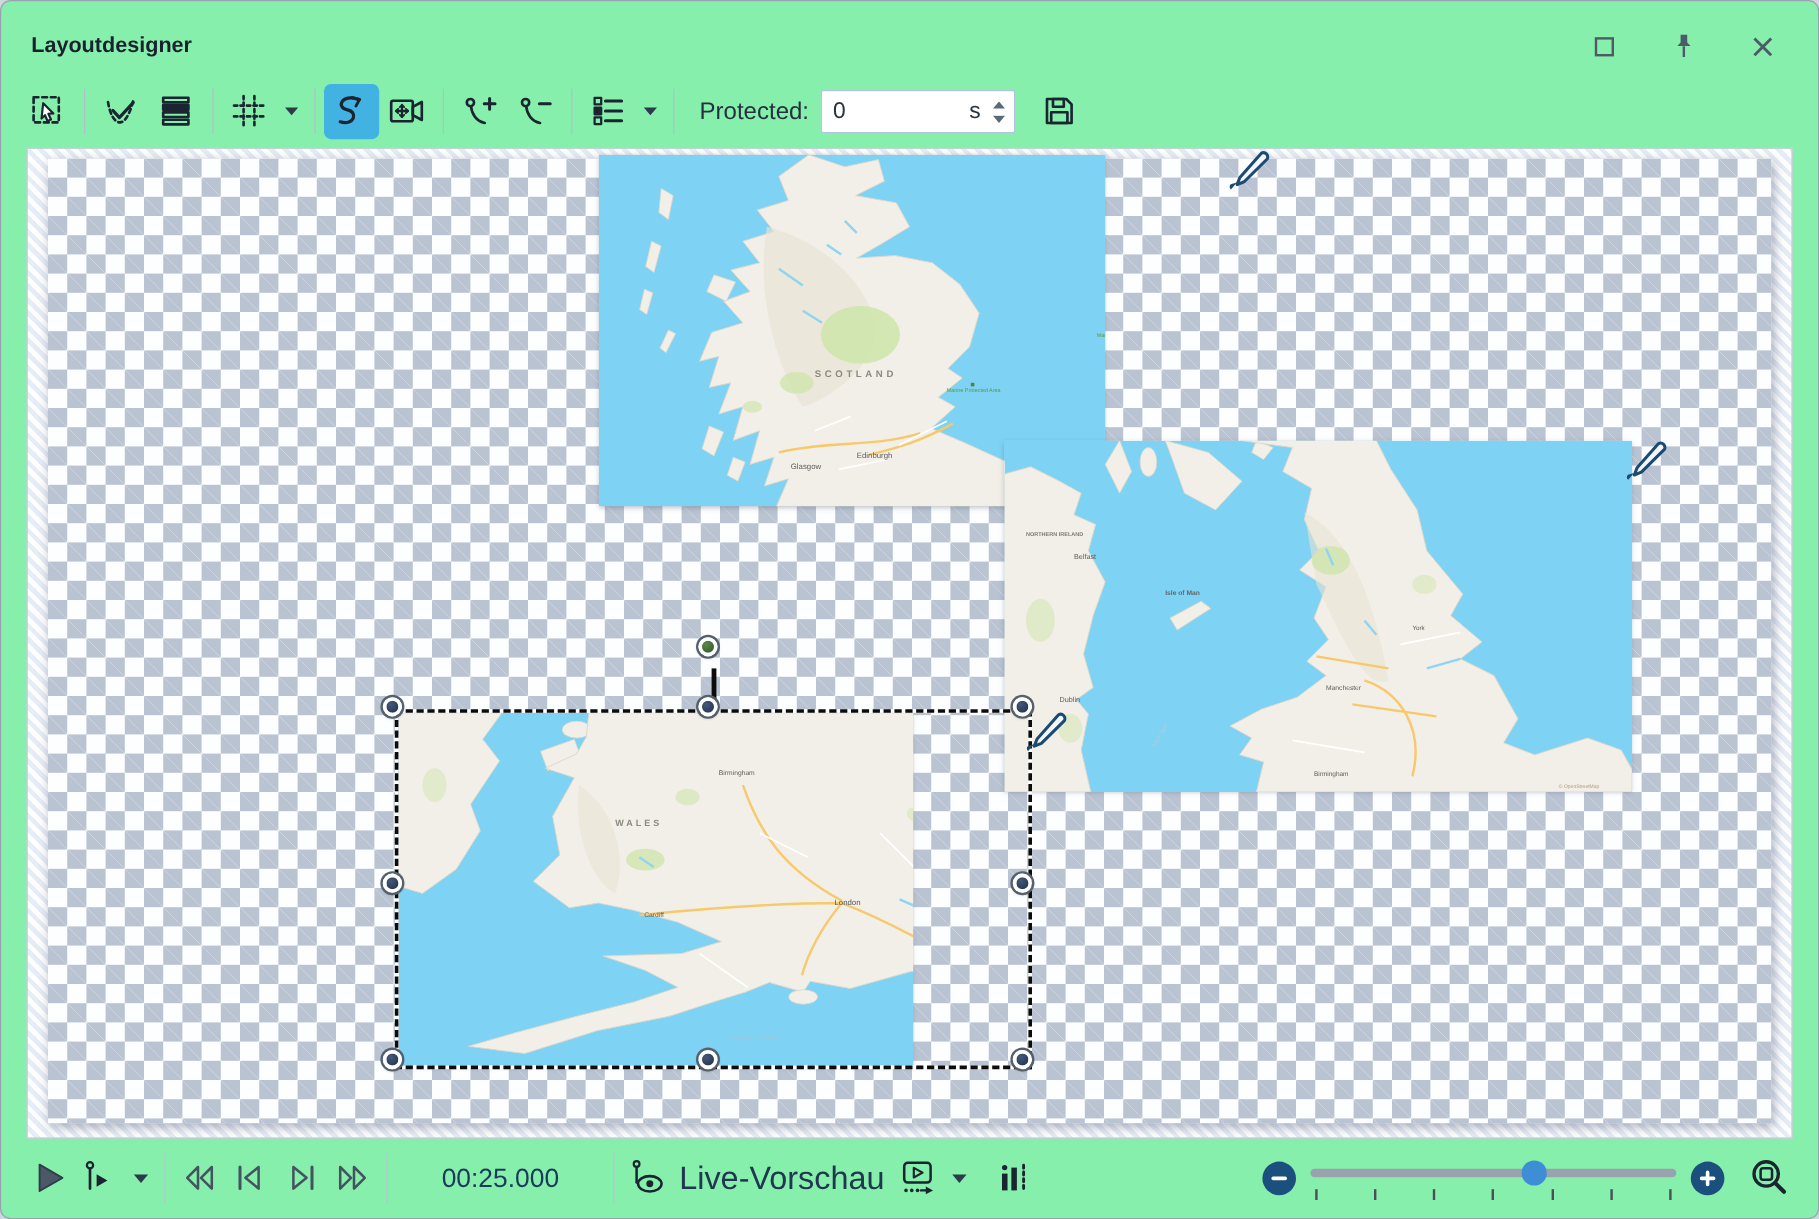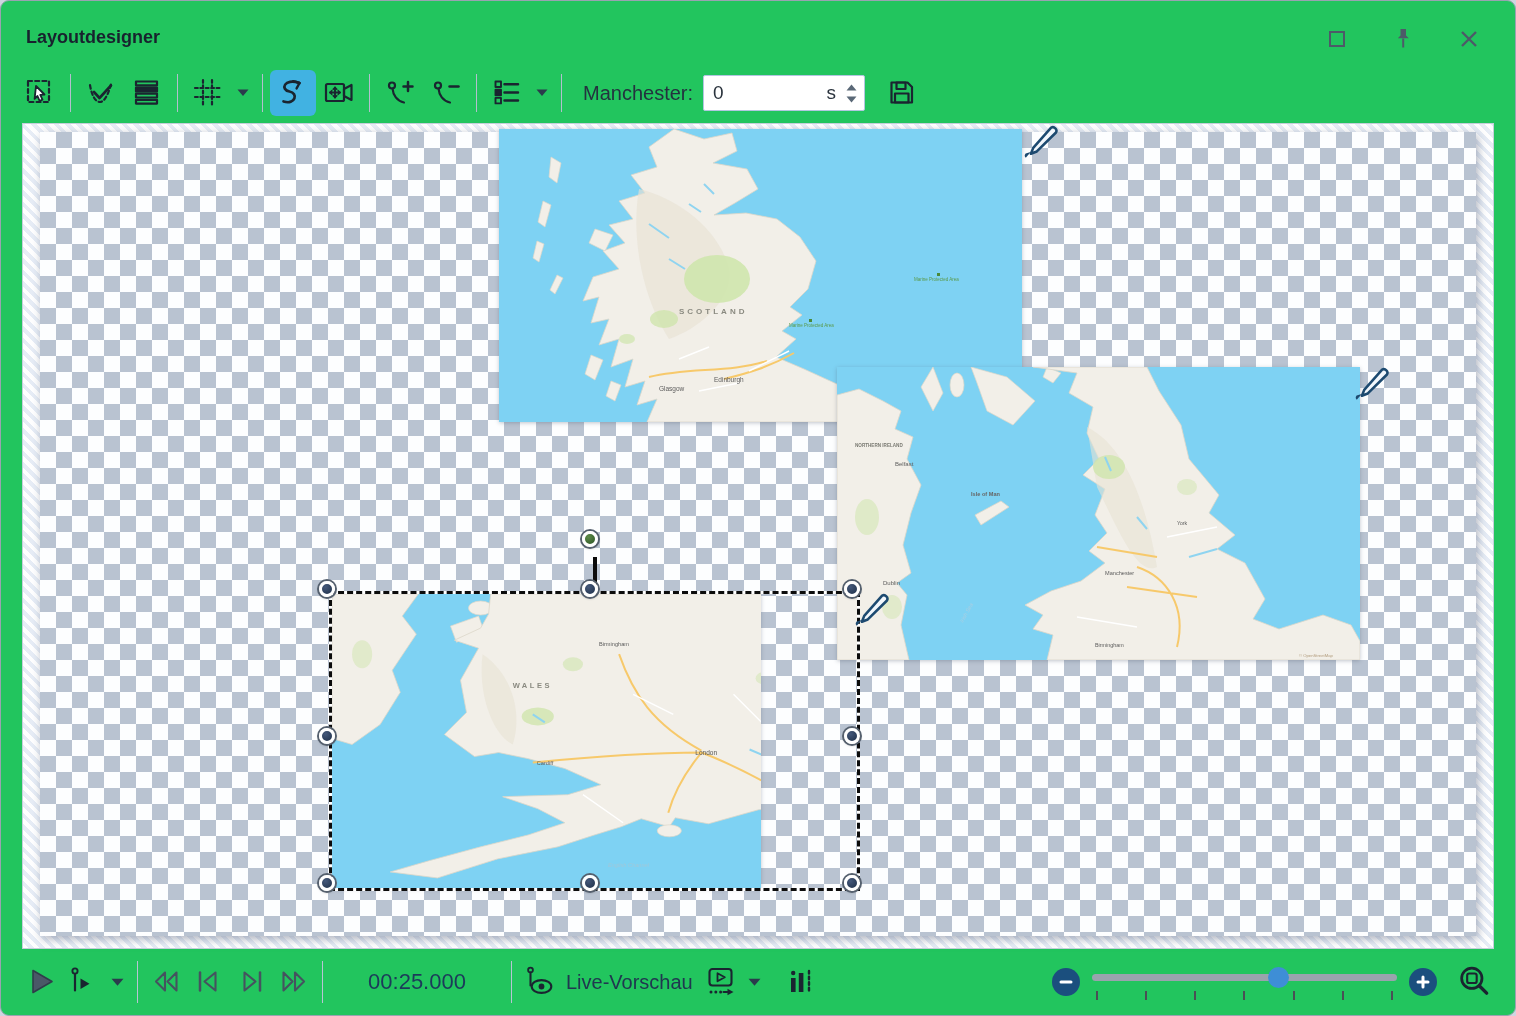--- a/index.html
+++ b/index.html
@@ -1,17 +1,17 @@
 <!DOCTYPE html>
 <html><head>
 <meta charset="utf-8">
 <style>
   html,body{margin:0;padding:0;background:#cfd6e0;}
   *{box-sizing:border-box;font-family:"Liberation Sans",sans-serif;}
-  .window{position:relative;width:1516px;height:1016px;background:#22c55e;
+  .window{position:relative;width:1516px;height:1016px;background:#86efac;
     border:1px solid #99a3b0;border-radius:9px;overflow:hidden;}
   
   .titlebar{position:absolute;left:0;top:0;right:0;height:62px;}
   .title{position:absolute;left:25px;top:26px;font-size:18px;font-weight:bold;color:#18222e;}
   .winbtns{position:absolute;right:30px;top:22px;display:flex;gap:34px;}
   .winbtn{width:32px;height:32px;display:flex;align-items:center;justify-content:center;cursor:default;}
   .winbtn svg{stroke:#4d5a68;fill:none;stroke-width:2;}
   
   .toolbar{position:absolute;left:16px;top:66px;right:16px;height:52px;display:flex;align-items:center;}
   .tbtn{width:46px;height:46px;border-radius:6px;display:flex;align-items:center;justify-content:center;}
@@ -49,21 +49,21 @@
     box-shadow:0 0 0 2px #55606e,0 1px 3px rgba(0,0,0,.45);}
   .handle.rot{background:radial-gradient(circle at 35% 30%,#5c8a48,#2d5526);}
   .rotstem{position:absolute;width:4px;background:#0c0c0c;}
   .brush{position:absolute;width:36px;height:36px;}
   
   .bottombar{position:absolute;left:0;right:0;bottom:0;height:66px;display:flex;align-items:center;}
   .bbtn{width:42px;height:42px;display:flex;align-items:center;justify-content:center;}
   .bbtn svg{stroke:#45535f;fill:none;stroke-width:2.1;stroke-linecap:round;stroke-linejoin:round;}
   .bsep{width:1px;height:42px;background:#b8c4d4;margin:0 8px;}
   .timedisp{width:172px;text-align:center;font-size:22px;color:#1c3a5a;}
-  .lvlabel{font-size:20px;color:#203750;margin:0 8px 0 4px;}
+  .lvlabel{font-size:27px;color:#203750;margin:0 8px 0 4px;}
   .zoomcirc{width:28px;height:28px;border-radius:50%;background:#1b4f7e;display:flex;align-items:center;justify-content:center;}
   .sliderwrap{position:relative;width:305px;height:42px;margin:0 12px;}
   .track{position:absolute;left:0;right:0;top:13px;height:7px;border-radius:4px;background:#9aa3ad;}
   .thumb{position:absolute;top:6px;width:21px;height:21px;border-radius:50%;background:#3e8ed6;}
   .ticks{position:absolute;left:4px;right:4px;top:30px;display:flex;justify-content:space-between;}
   .tick{width:2px;height:9px;background:#4a4f55;}
   .maglens{width:44px;height:44px;display:flex;align-items:center;justify-content:center;}
   
   text{font-family:"Liberation Sans",sans-serif;}
 </style>
@@ -165,21 +165,21 @@
         <rect x="5.5" y="21.9" width="5.5" height="5.5" stroke-width="1.9"></rect>
         <path d="M14.5,8.2 H28 M14.5,16.4 H28 M14.5,24.6 H28" stroke-width="2.5"></path>
       </svg>
     </div>
     <div class="ddbtn">
       <svg width="12" height="8" viewBox="0 0 12 8">
           <path d="M0.5,0.5 L11.5,0.5 L6,7 Z" fill="#2b3b4c" stroke="none"></path>
         </svg>
     </div>
     <div class="vsep"></div>
-    <span class="zlabel">Manchester:</span>
+    <span class="zlabel">Protected:</span>
     <div class="zfield">
       <input type="text" value="0" style="">
       <span class="zunit">s</span>
       <div class="spin">
         <svg width="11" height="7" viewBox="0 0 11 7">
             <path d="M0.5,6.5 L10.5,6.5 L5.5,0.5 Z" fill="#5a6877"></path>
           </svg>
         <svg width="11" height="7" viewBox="0 0 11 7">
             <path d="M0.5,0.5 L10.5,0.5 L5.5,6.5 Z" fill="#5a6877"></path>
           </svg>
@@ -190,21 +190,21 @@
         <path d="M6.5,6.5 H22.5 L27,11 V26.5 H6.5 Z"></path>
         <rect x="11.5" y="6.5" width="9" height="6.5"></rect>
         <rect x="10" y="17.5" width="13.5" height="9"></rect>
       </svg>
     </div>
   </div>
 
   <div class="canvas">
     <div class="board"></div>
 
-    <div class="mapimg" style="left:476px;top:5px;width:523px;height:293px;">
+    <div class="mapimg" style="left:476px;top:5px;width:422px;height:293px;">
       <svg width="523" height="293" viewBox="0 0 523 293" preserveAspectRatio="none">
         <rect width="523" height="293" fill="#7ed2f3"></rect>
         <path fill="#f2efe8" stroke="#dcd7c9" stroke-width="0.8" d="M175,0 L205,10 L233,4 L238,22 L214,34 L248,40 L259,60 L236,74 L215,86 L247,84 L278,90 L301,108 L317,132 L309,160 L291,178 L303,186 L283,202 L297,210 L277,228 L305,240 L340,256 L395,272 L460,282 L523,288 L523,293 L148,293 L158,270 L138,276 L146,252 L126,258 L134,230 L112,238 L120,210 L100,216 L110,190 L92,194 L100,168 L84,172 L94,148 L120,140 L104,122 L126,114 L110,96 L134,90 L120,72 L146,64 L132,46 L158,38 L150,18 Z"></path>
         <path fill="#f2efe8" stroke="#dcd7c9" stroke-width="0.7" d="M52,28 l10,6 l-4,20 l-8,-6 Z M44,72 l8,4 l-6,22 l-7,-5 Z M38,112 l7,3 l-5,18 l-6,-4 Z M58,146 l6,3 l-8,16 l-5,-4 Z M92,226 l12,5 l-8,20 l-10,-6 Z M112,252 l10,4 l-6,16 l-9,-5 Z M96,100 l18,6 l-8,16 l-16,-8 Z"></path>
         <path fill="#e8e2d4" opacity="0.65" d="M140,60 C180,70 220,100 230,140 C235,170 200,200 170,210 C150,180 130,120 140,60 Z"></path>
         <ellipse cx="218" cy="150" rx="33" ry="24" fill="#cfe5ad" opacity="0.9"></ellipse>
         <ellipse cx="165" cy="190" rx="14" ry="9" fill="#cfe5ad" opacity="0.8"></ellipse>
         <ellipse cx="128" cy="210" rx="8" ry="5" fill="#cfe5ad" opacity="0.7"></ellipse>
         <path d="M150,95 l20,14 M170,130 l16,10 M190,75 l12,8 M205,55 l10,10" stroke="#8fd4f0" stroke-width="2" fill="none"></path>
         <path d="M150,248 C190,238 230,244 268,232 M225,250 C250,244 270,238 295,224" stroke="#f7c96b" stroke-width="2" fill="none"></path>

